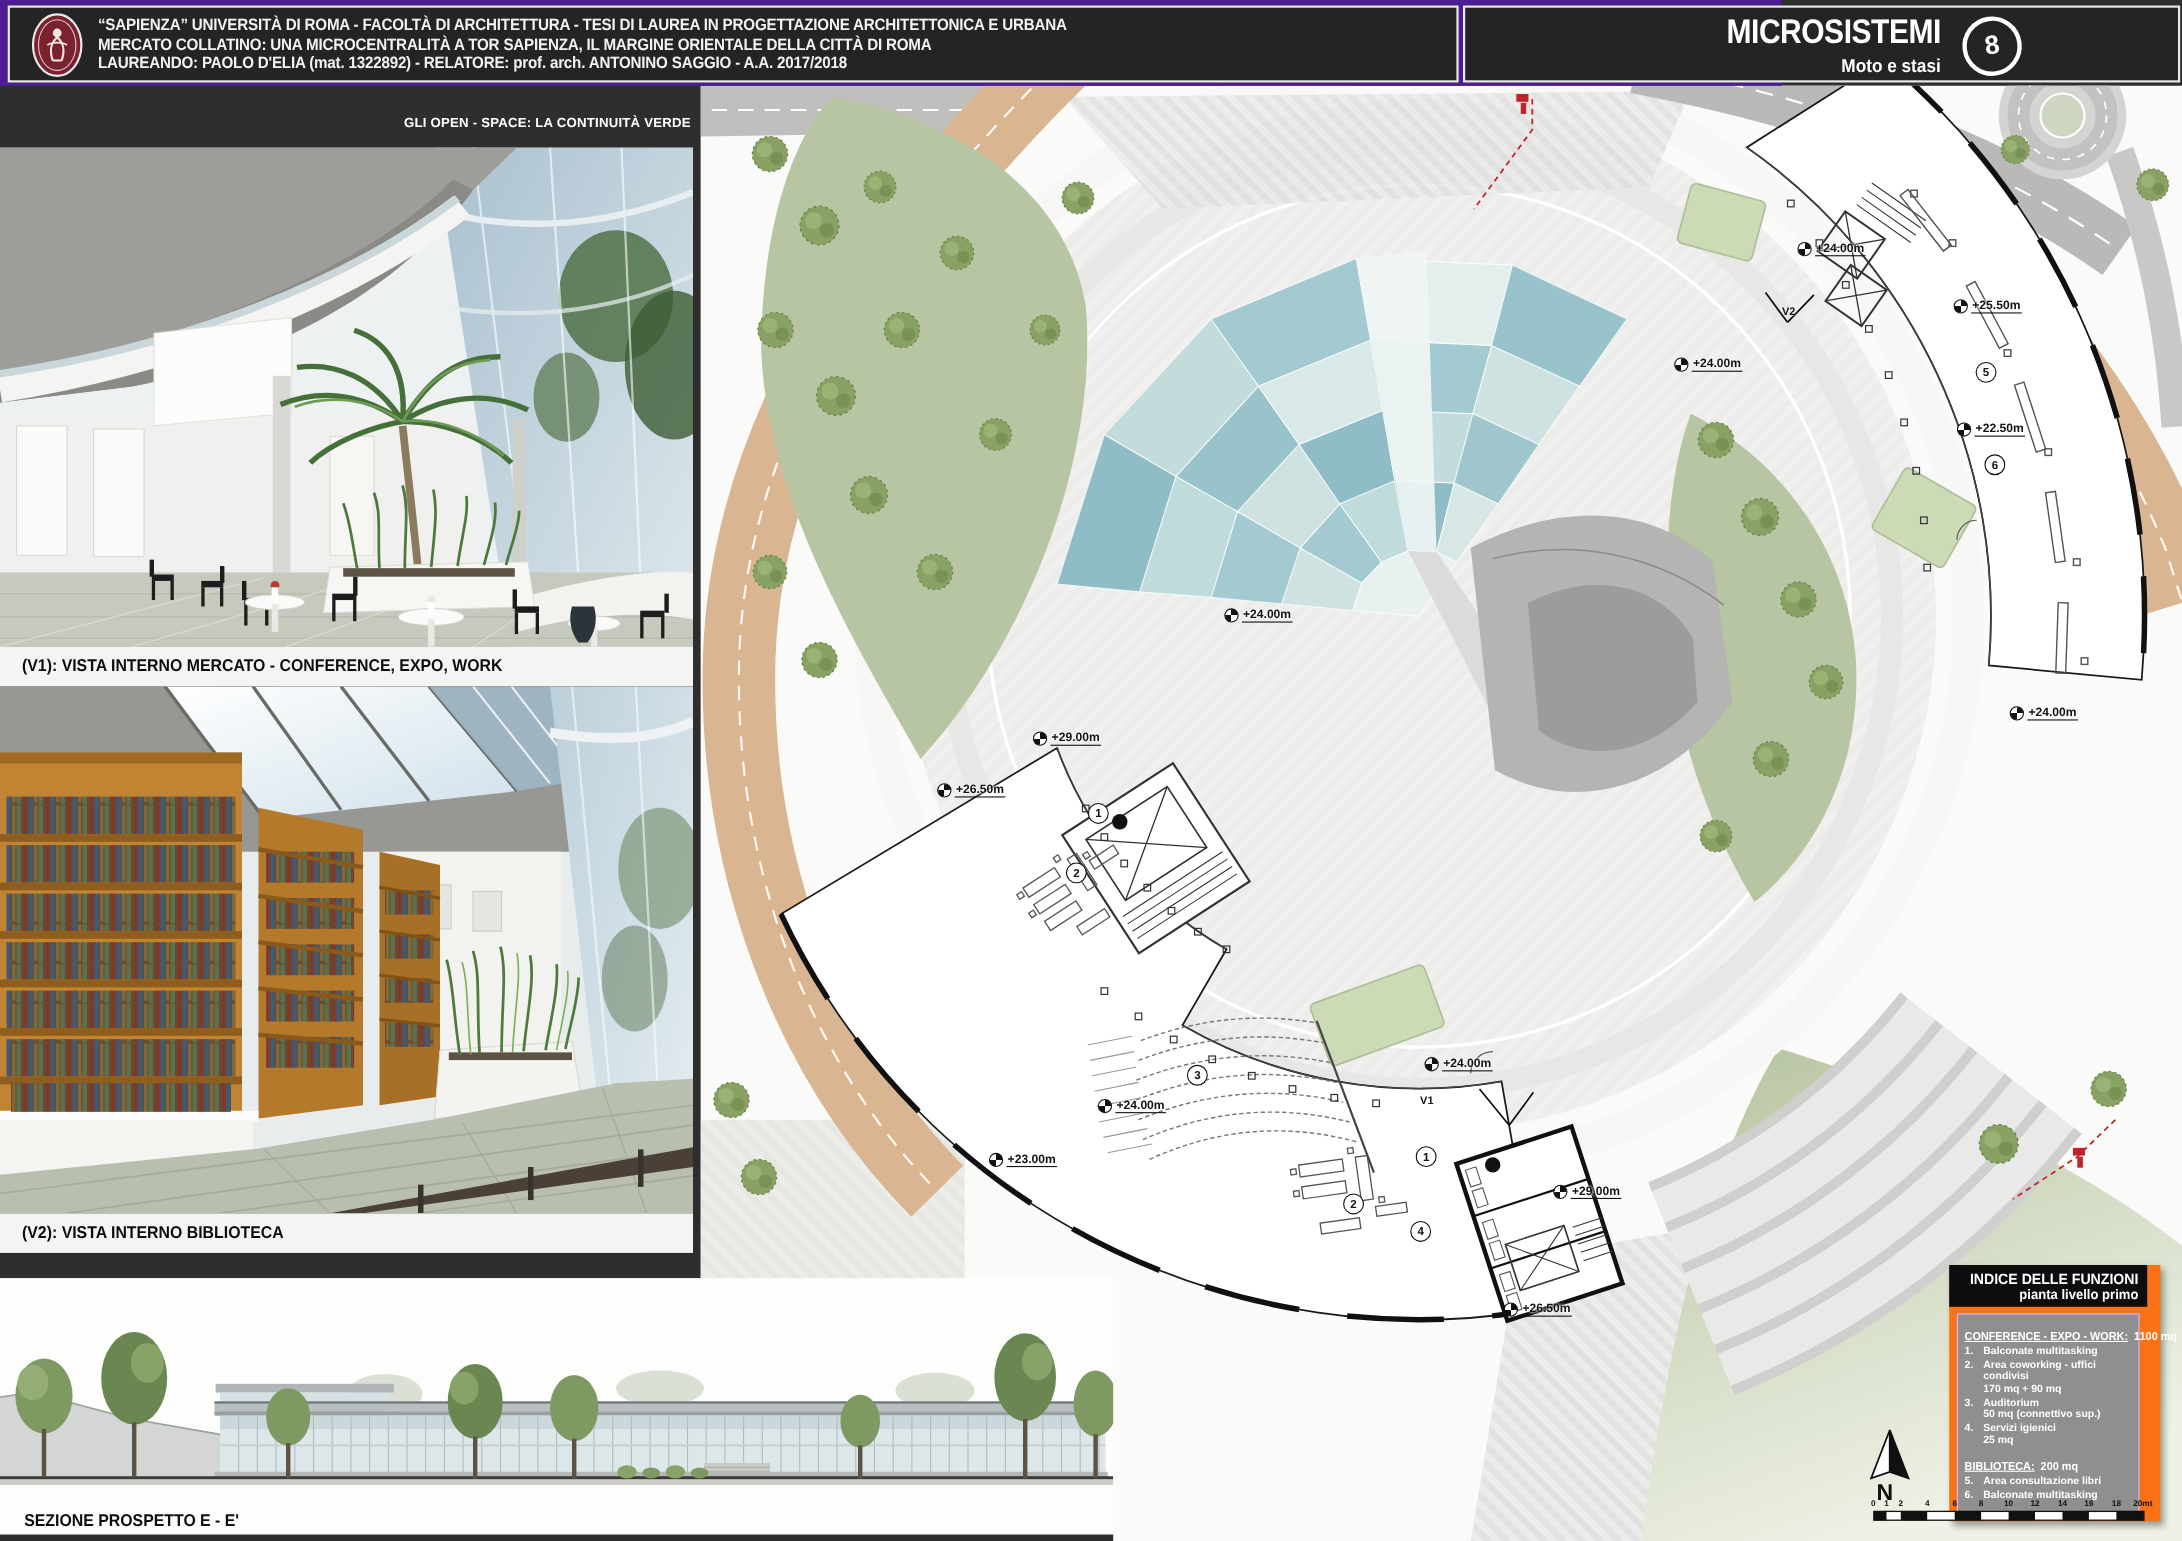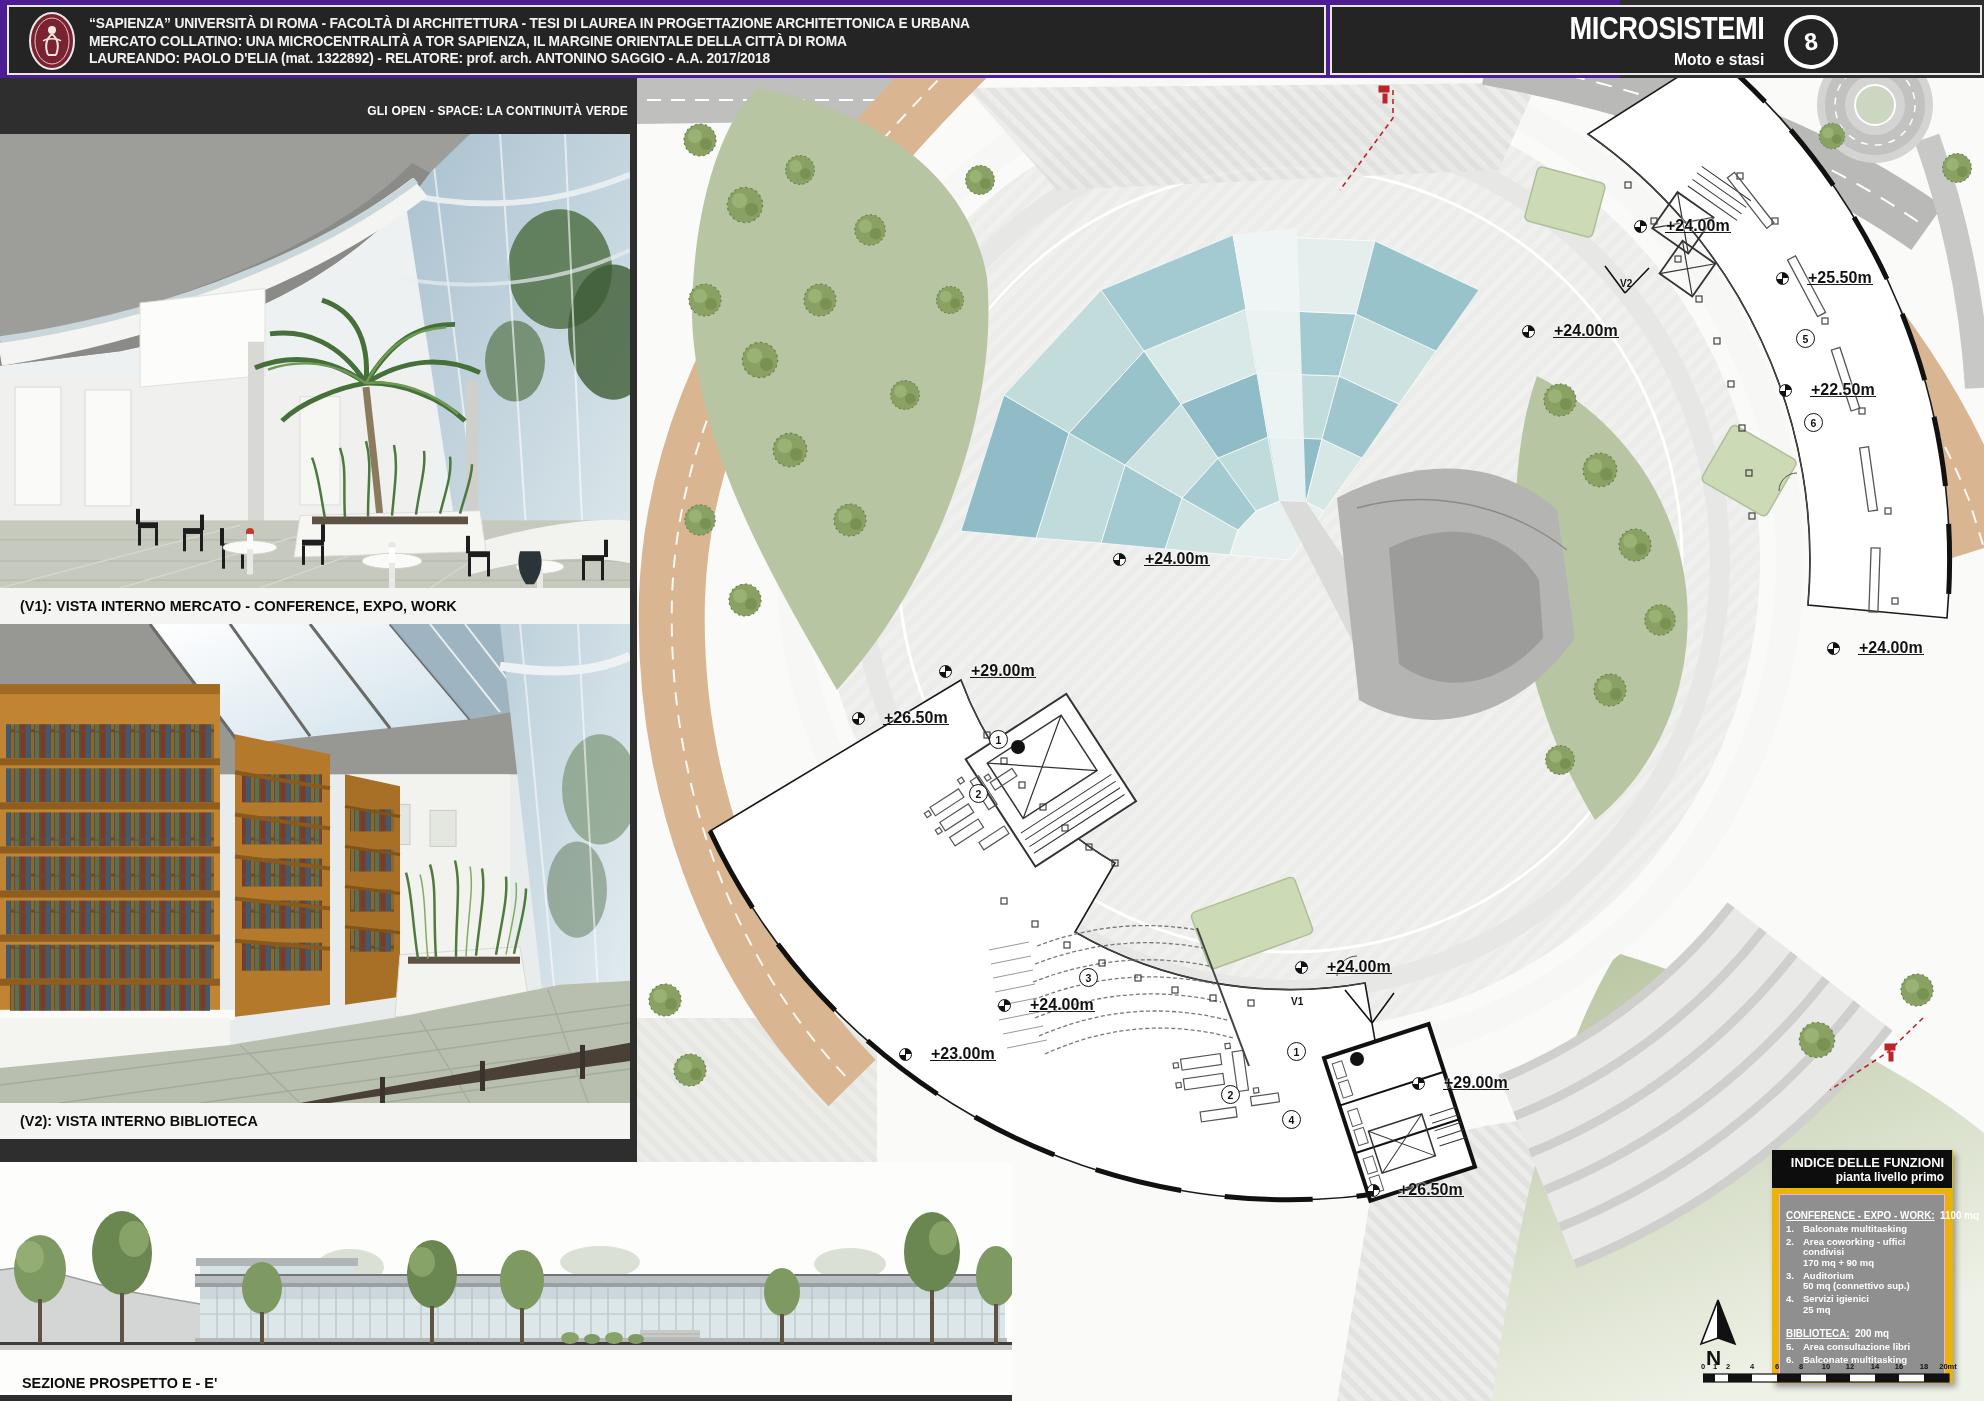--- a/index.html
+++ b/index.html
@@ -19,27 +19,27 @@
   .cap-dark{left:0;top:104px;width:628px;color:#fff;font-weight:bold;font-size:12px;text-align:right;letter-spacing:.2px;}
   .strip{left:0;width:630px;height:36px;background:#f4f4f2;color:#0d0d0d;font-weight:bold;font-size:15.5px;display:flex;align-items:center;padding-left:20px;box-sizing:border-box;transform-origin:left;}
   .strip span{transform:scaleX(.93);transform-origin:left;white-space:nowrap;}
   #render1{left:0;top:134px;} #render2{left:0;top:624px;}
   #strip1{top:588px;} #strip2{top:1103px;}
   #elev-panel{left:0;top:1162px;width:1012px;height:239px;background:#fdfdfc;}
   #section-cap{left:22px;top:1374px;color:#0d0d0d;font-weight:bold;font-size:15.5px;transform:scaleX(.93);transform-origin:left;}
   #bottom-bar{left:0;top:1395px;width:1012px;height:6px;background:#2e2e2e;}
   
   #plan{left:637px;top:78px;width:1347px;height:1323px;background:#fafaf9;}
-  .elev{position:absolute;display:flex;align-items:center;gap:18px;font-size:16px;font-weight:bold;color:#111;text-shadow:0 0 2px #fff,0 0 3px #fff;}
+  .elev{position:absolute;display:flex;align-items:center;gap:3px;font-size:11px;font-weight:bold;color:#111;text-shadow:0 0 2px #fff,0 0 3px #fff;}
   .bench{width:11px;height:11px;border-radius:50%;border:1px solid #111;background:conic-gradient(#111 0 25%,#fff 25% 50%,#111 50% 75%,#fff 75%);flex:none;}
   .elev .lab{border-bottom:1.5px solid #111;padding:0 1px 0 1px;line-height:12px;}
   .marker{position:absolute;width:17px;height:17px;border:1.6px solid #111;border-radius:50%;background:#fff;color:#111;font-size:10.5px;font-weight:bold;display:flex;align-items:center;justify-content:center;}
   .vlabel{position:absolute;font-size:10px;font-weight:bold;color:#111;text-shadow:0 0 2px #fff;}
   
-  #legend{left:1772px;top:1150px;width:180px;background:#eab308;padding:0 1px 7px 0;box-shadow:3px 4px 6px rgba(0,0,0,.35);}
+  #legend{left:1772px;top:1150px;width:180px;background:#f97316;padding:0 12px 7px 0;box-shadow:3px 4px 6px rgba(0,0,0,.35);}
   #legend .ttl{background:#0d0d0d;color:#fff;text-align:right;padding:5px 8px 4px 8px;}
   #legend .ttl .t1{font-size:13.5px;font-weight:bold;transform:scaleX(.95);transform-origin:right;}
   #legend .ttl .t2{font-size:12.5px;font-weight:bold;transform:scaleX(.95);transform-origin:right;}
   #legend .bodybox{margin:6px 7px 0 7px;background:#8f8f8f;border:1px solid #f0abfc;padding:8px 6px 10px 6px;color:#fff;}
   .lg-head{font-size:10.5px;font-weight:bold;margin-top:6px;white-space:nowrap;transform:scaleX(.94);transform-origin:left;}
   .lg-head .u{text-decoration:underline;}
   .lg-row{display:flex;font-size:9.5px;font-weight:bold;margin-top:2.5px;line-height:10.5px;}
   .lg-num{width:17px;flex:none;}
   .lg-det{margin-left:17px;font-size:9.5px;font-weight:bold;line-height:10.5px;}
   

